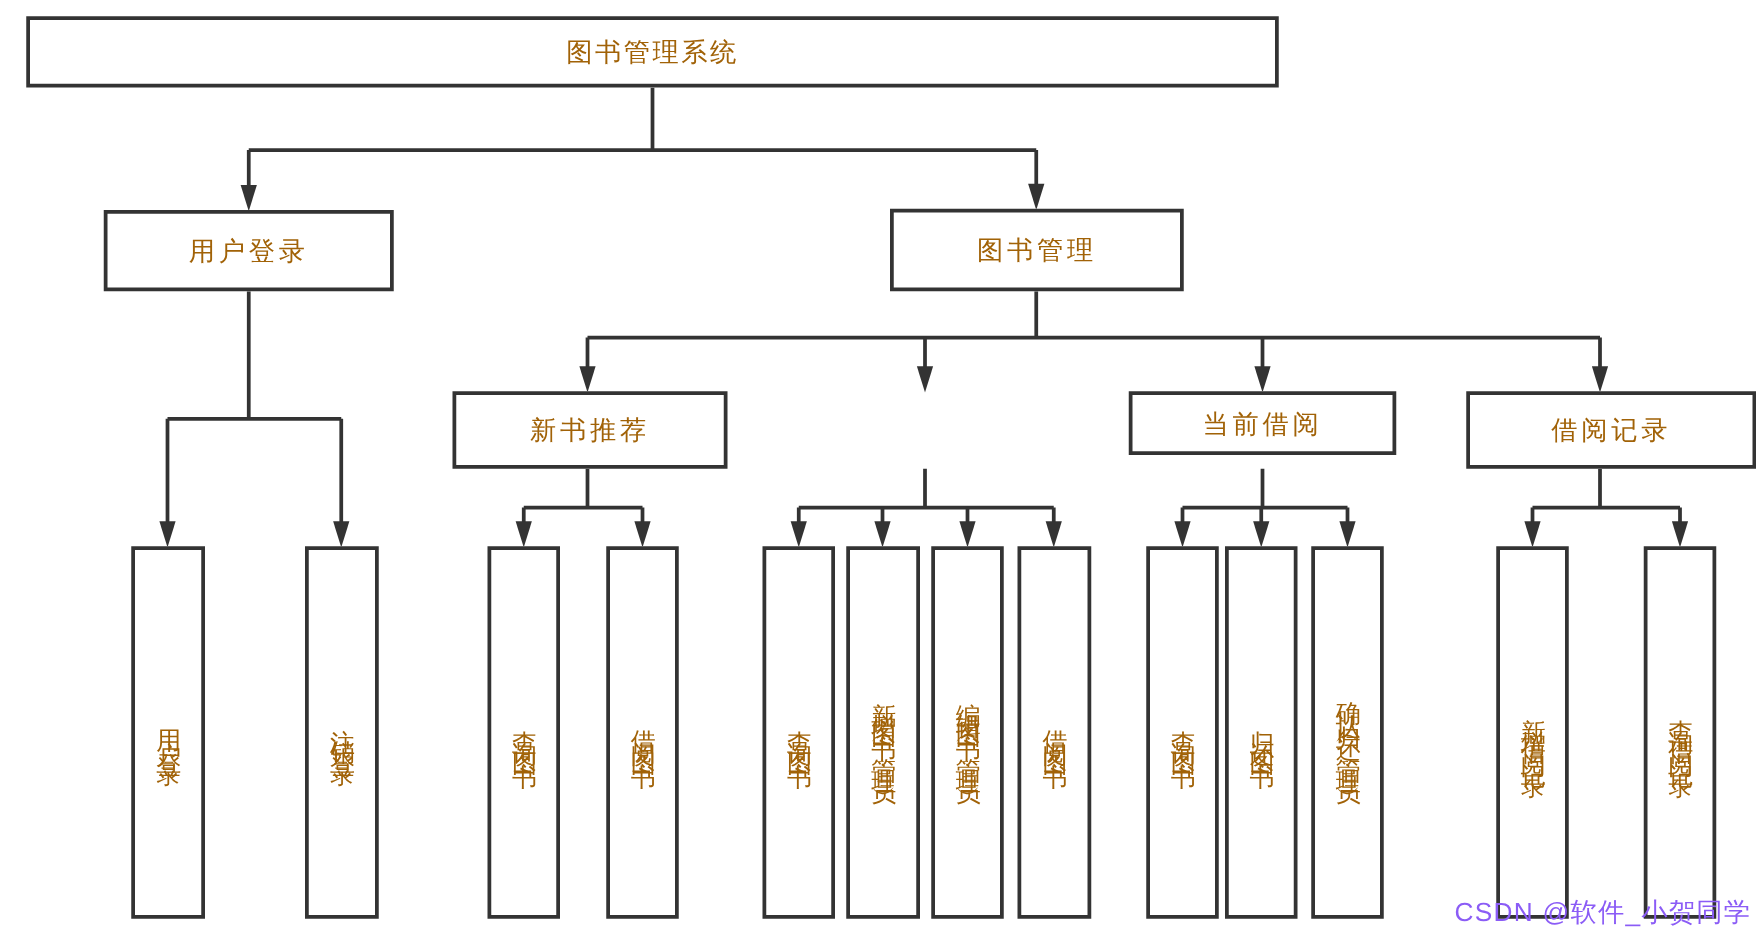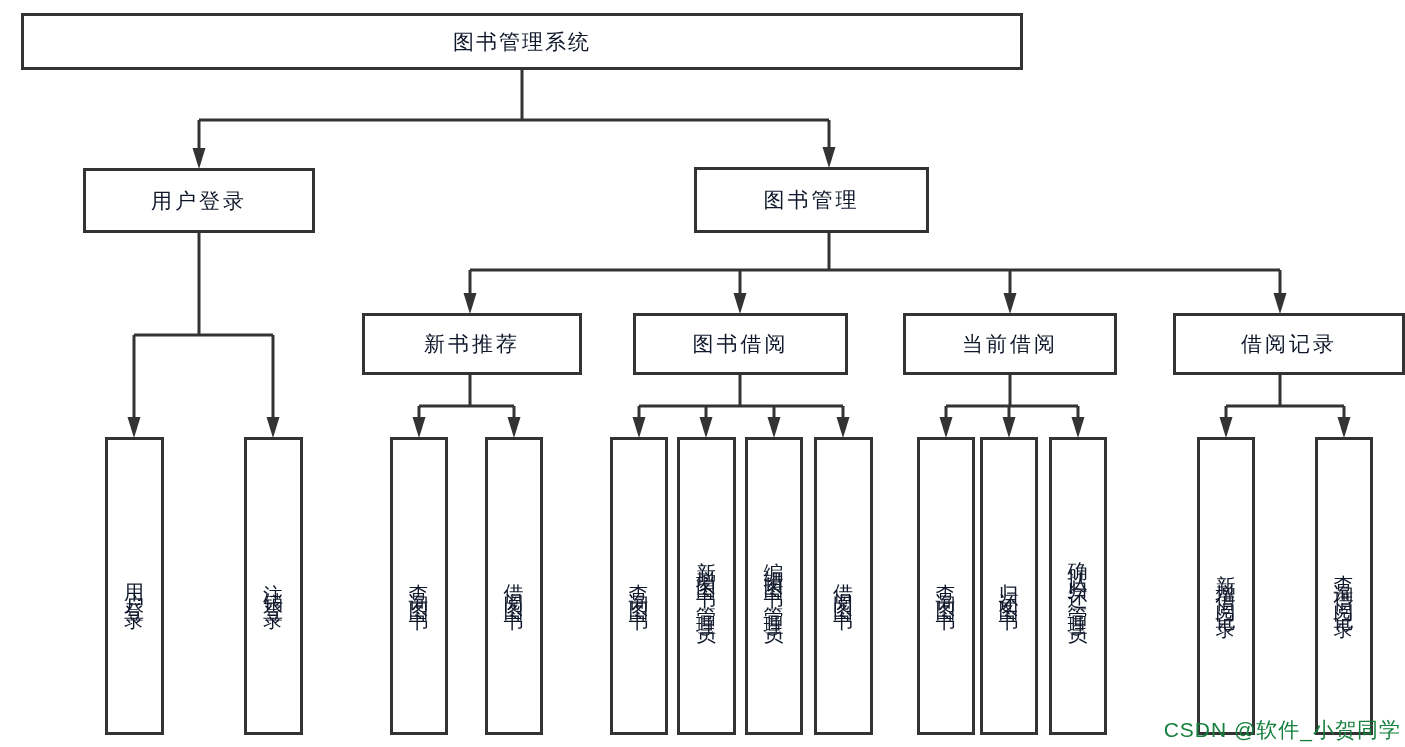--- a/index.html
+++ b/index.html
@@ -22,21 +22,21 @@
     z-index: 1;
   }
   .node {
     position: absolute;
     background: #ffffff;
     border: 3px solid #333333;
     box-sizing: border-box;
     display: flex;
     align-items: center;
     justify-content: center;
-    color: #0f172a;
+    color: #a16207;
     z-index: 2;
   }
   .node.h span {
     font-size: 21px;
     letter-spacing: 3px;
     white-space: nowrap;
   }
   .node.root span {
     font-size: 21px;
     letter-spacing: 2px;
@@ -47,21 +47,21 @@
     font-size: 20px;
     letter-spacing: 9px;
     line-height: 1;
     white-space: nowrap;
   }
   .watermark {
     position: absolute;
     right: 4px;
     bottom: 3px;
     font-size: 21px;
-    color: #15803d;
+    color: #8b5cf6;
     letter-spacing: 1px;
     z-index: 3;
     white-space: nowrap;
   }
 </style>
 </head>
 <body>
 
 <div class="canvas">
 
@@ -138,31 +138,28 @@
     </g>
   </svg>
 
   <div class="node root" style="left:21px;top:13px;width:1002px;height:57px">
     <span>图书管理系统</span>
   </div>
 
   <div class="node h" style="left:83px;top:168px;width:232px;height:65px">
     <span>用户登录</span>
   </div>
-  <div class="node h" style="left:694px;top:167px;width:235px;height:66px">
+  <div class="node h" style="left:712px;top:167px;width:235px;height:66px">
     <span>图书管理</span>
   </div>
 
   <div class="node h" style="left:362px;top:313px;width:220px;height:62px">
     <span>新书推荐</span>
   </div>
-  <div class="node h" style="left:633px;top:313px;width:215px;height:62px">
-    <span>图书借阅</span>
-  </div>
-  <div class="node h" style="left:903px;top:313px;width:214px;height:62px">
+  <div class="node h" style="left:903px;top:313px;width:214px;height:51px">
     <span>当前借阅</span>
   </div>
   <div class="node h" style="left:1173px;top:313px;width:232px;height:62px">
     <span>借阅记录</span>
   </div>
 
   <div class="node v" style="left:105px;top:437px;width:59px;height:298px">
     <span>用户登录</span>
   </div>
   <div class="node v" style="left:244px;top:437px;width:59px;height:298px">

